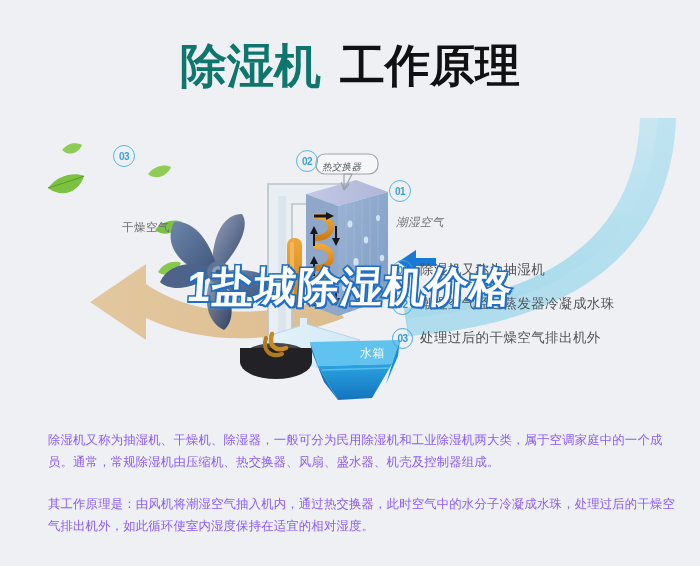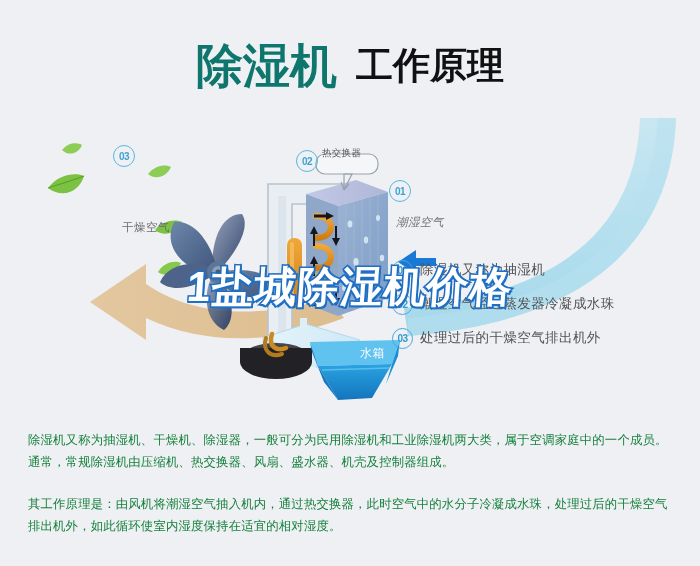--- a/index.html
+++ b/index.html
@@ -29,21 +29,21 @@
     white-space: nowrap;
   }
   #title-part-1 {
     font-size: 47px;
     font-weight: 700;
     color: #0f766e;
     letter-spacing: 0px;
     line-height: 1;
   }
   #title-part-2 {
-    font-size: 37px;
+    font-size: 45px;
     font-weight: 700;
     color: #111114;
     letter-spacing: 0px;
     line-height: 1;
     margin-left: 19px;
   }
 
   
   #diagram {
     position: absolute;
@@ -60,22 +60,22 @@
   .dlabel {
     position: absolute;
     color: #5e6166;
     font-size: 11px;
     white-space: nowrap;
     letter-spacing: 0.5px;
   }
   #label-dry-air   { left: 122px; top: 108px; color: #6b6d70; font-size: 11.5px; }
   #label-humid-air { left: 396px; top: 103px; color: #6f7376; font-size: 11.5px; font-style: italic; }
   #label-exchanger {
-    left: 322px; top: 35px;
-    color: #55585c; font-size: 9.5px; letter-spacing: 0.3px;
+    left: 322px; top: 49px;
+    color: #55585c; font-size: 9.5px; letter-spacing: 0.3px; font-style: italic;
   }
   #label-water-tank {
     left: 334px; top: 233px;
     color: #ffffff; font-size: 12px; letter-spacing: 0.5px; margin-left: 26px;
   }
 
   
   .badge {
     position: absolute;
     width: 20px; height: 20px;
@@ -155,24 +155,25 @@
   }
 
   
   #body-copy {
     position: absolute;
     left: 28px;
     top: 417px;
     width: 648px;
   }
   .para {
-    color: #15803d;
+    color: #8b5cf6;
     font-size: 12.4px;
     line-height: 22px;
     letter-spacing: 0.15px;
+    margin-left: 20px;
   }
   #para-2 { margin-top: 20px; }
 </style>
 </head>
 <body>
 
 <div id="page">
 
   <div id="title-bar">
     <span id="title-part-1">除湿机</span>

